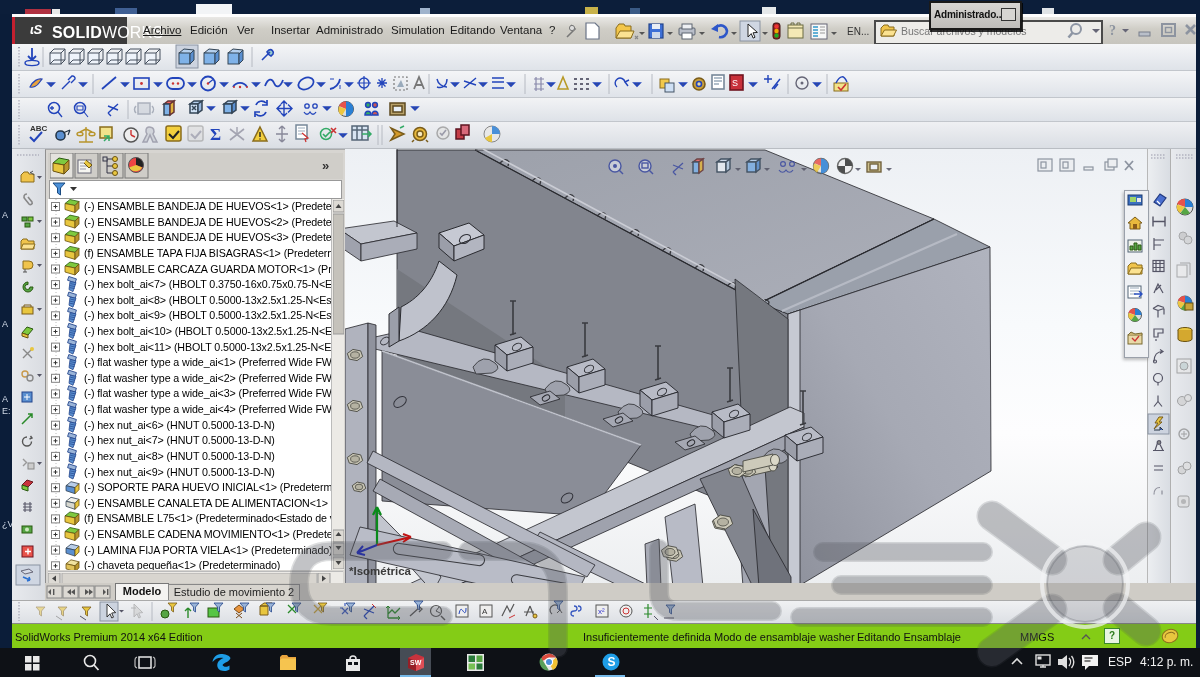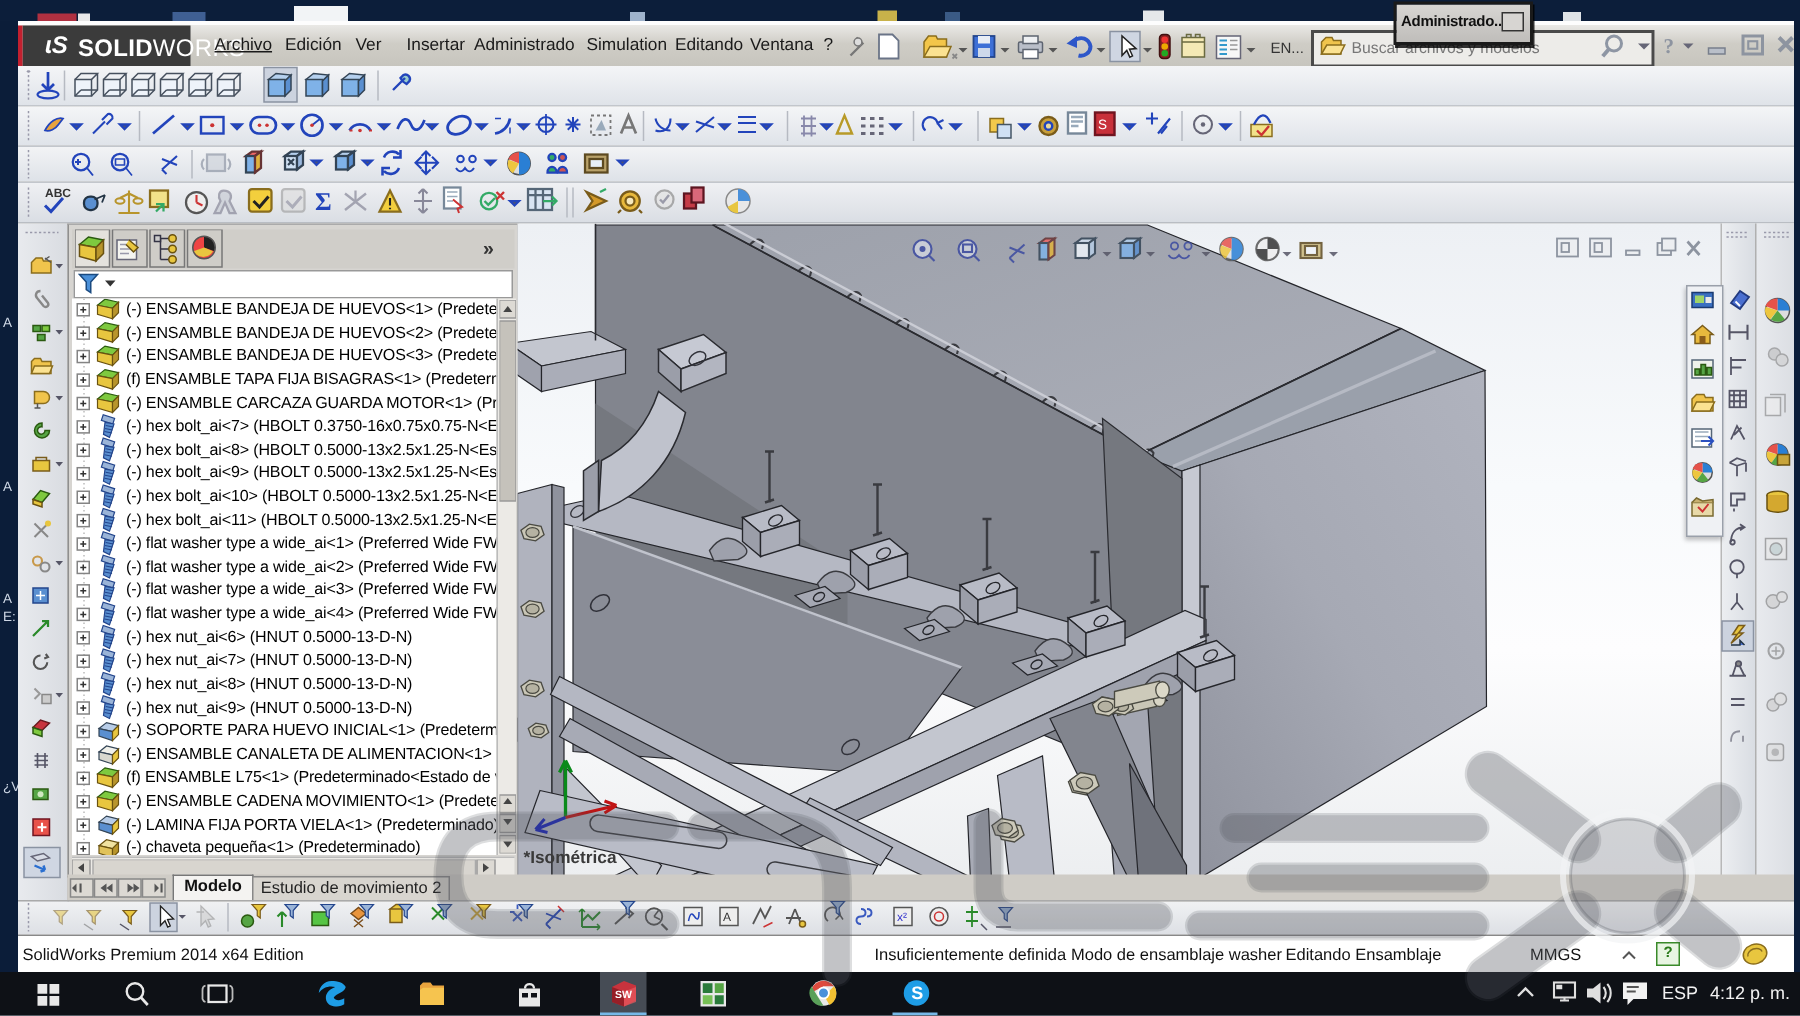--- a/index.html
+++ b/index.html
@@ -15,21 +15,21 @@
 <div class="abs" style="left:12px;top:17px;width:1188px;height:27px;background:linear-gradient(180deg,#e9e8e5 0%,#cfcdc6 45%,#c7c5be 100%);"></div>
 <div class="abs" style="left:15px;top:17px;width:112px;height:27px;background:#3b3b3b;"></div>
 <div class="abs" style="left:12px;top:17px;width:3px;height:27px;background:#c2202f;"></div>
 <div class="abs" style="left:0;top:14px;width:12px;height:634px;background:#0b1d39;color:#cfd8e6;font-size:9px;">
   <span class="abs" style="left:2px;top:196px;">A</span>
     <span class="abs" style="left:2px;top:305px;">A</span>
   <span class="abs" style="left:2px;top:380px;">A</span>
     <span class="abs" style="left:2px;top:392px;">E:</span>
   <span class="abs" style="left:2px;top:505px;">¿V</span>
 </div>
-<div class="abs" style="left:30px;top:22px;color:#fff;font-size:16px;font-style:italic;font-weight:bold;">ɩS</div>
+<div class="abs" style="left:30px;top:22px;color:#fff;font-size:13px;font-style:italic;font-weight:bold;">ɩS</div>
 <div class="abs" style="left:52px;top:24px;color:#fff;font-size:16px;font-weight:bold;letter-spacing:.2px;">SOLID<span style="font-weight:normal">WORKS</span></div>
 
 <div class="abs" style="left:0;top:24px;height:14px;font-size:11.5px;color:#1a1a1a;white-space:nowrap;">
   <span class="abs" style="left:143px;text-decoration:underline;">Archivo</span>
     <span class="abs" style="left:190px;">Edición</span>
     <span class="abs" style="left:237px;">Ver</span>
     <span class="abs" style="left:271px;">Insertar</span>
     <span class="abs" style="left:316px;">Administrado</span>
     <span class="abs" style="left:391px;">Simulation</span>
     <span class="abs" style="left:450px;">Editando</span>
@@ -1285,21 +1285,21 @@
   <g>
       <path d="M632 8 h8 m-8 6 h8 m-4 -10 v14" stroke="#2a8a2a" stroke-width="1.2"></path>
       <path d="M642 16 l4 4" stroke="#556"></path>
     </g>
   <g>
       <use href="#funb" x="654" y="5"></use>
       <path d="M652 18 h10" stroke="#556"></path>
     </g>
 </svg>
 
-<div class="abs" id="statusbar" style="left:12px;top:623px;width:1188px;height:25px;background:#ffffff;border-top:1px solid #888;font-size:11px;color:#111;">
+<div class="abs" id="statusbar" style="left:12px;top:623px;width:1188px;height:25px;background:#84cc16;border-top:1px solid #888;font-size:11px;color:#111;">
   <span class="abs" style="left:3px;top:7px;">SolidWorks Premium 2014 x64 Edition</span>
   <span class="abs" style="left:571px;top:7px;">Insuficientemente definida</span>
     <span class="abs" style="left:702px;top:7px;">Modo de ensamblaje washer</span>
     <span class="abs" style="left:845px;top:7px;">Editando Ensamblaje</span>
   <span class="abs" style="left:1008px;top:7px;">MMGS</span>
   <svg class="abs" style="left:1068px;top:9px" width="12" height="8">
       <path d="M2 6 l4 -4 l4 4" fill="none" stroke="#555" stroke-width="1.3"></path>
     </svg>
   <div class="abs" style="left:1092px;top:4px;width:14px;height:14px;background:#e8f5e2;border:1px solid #3a8a2a;text-align:center;font-size:10px;font-weight:bold;color:#2a7a1a;line-height:14px;">?</div>
   <svg class="abs" style="left:1148px;top:3px" width="20" height="18" viewBox="0 0 20 18">

